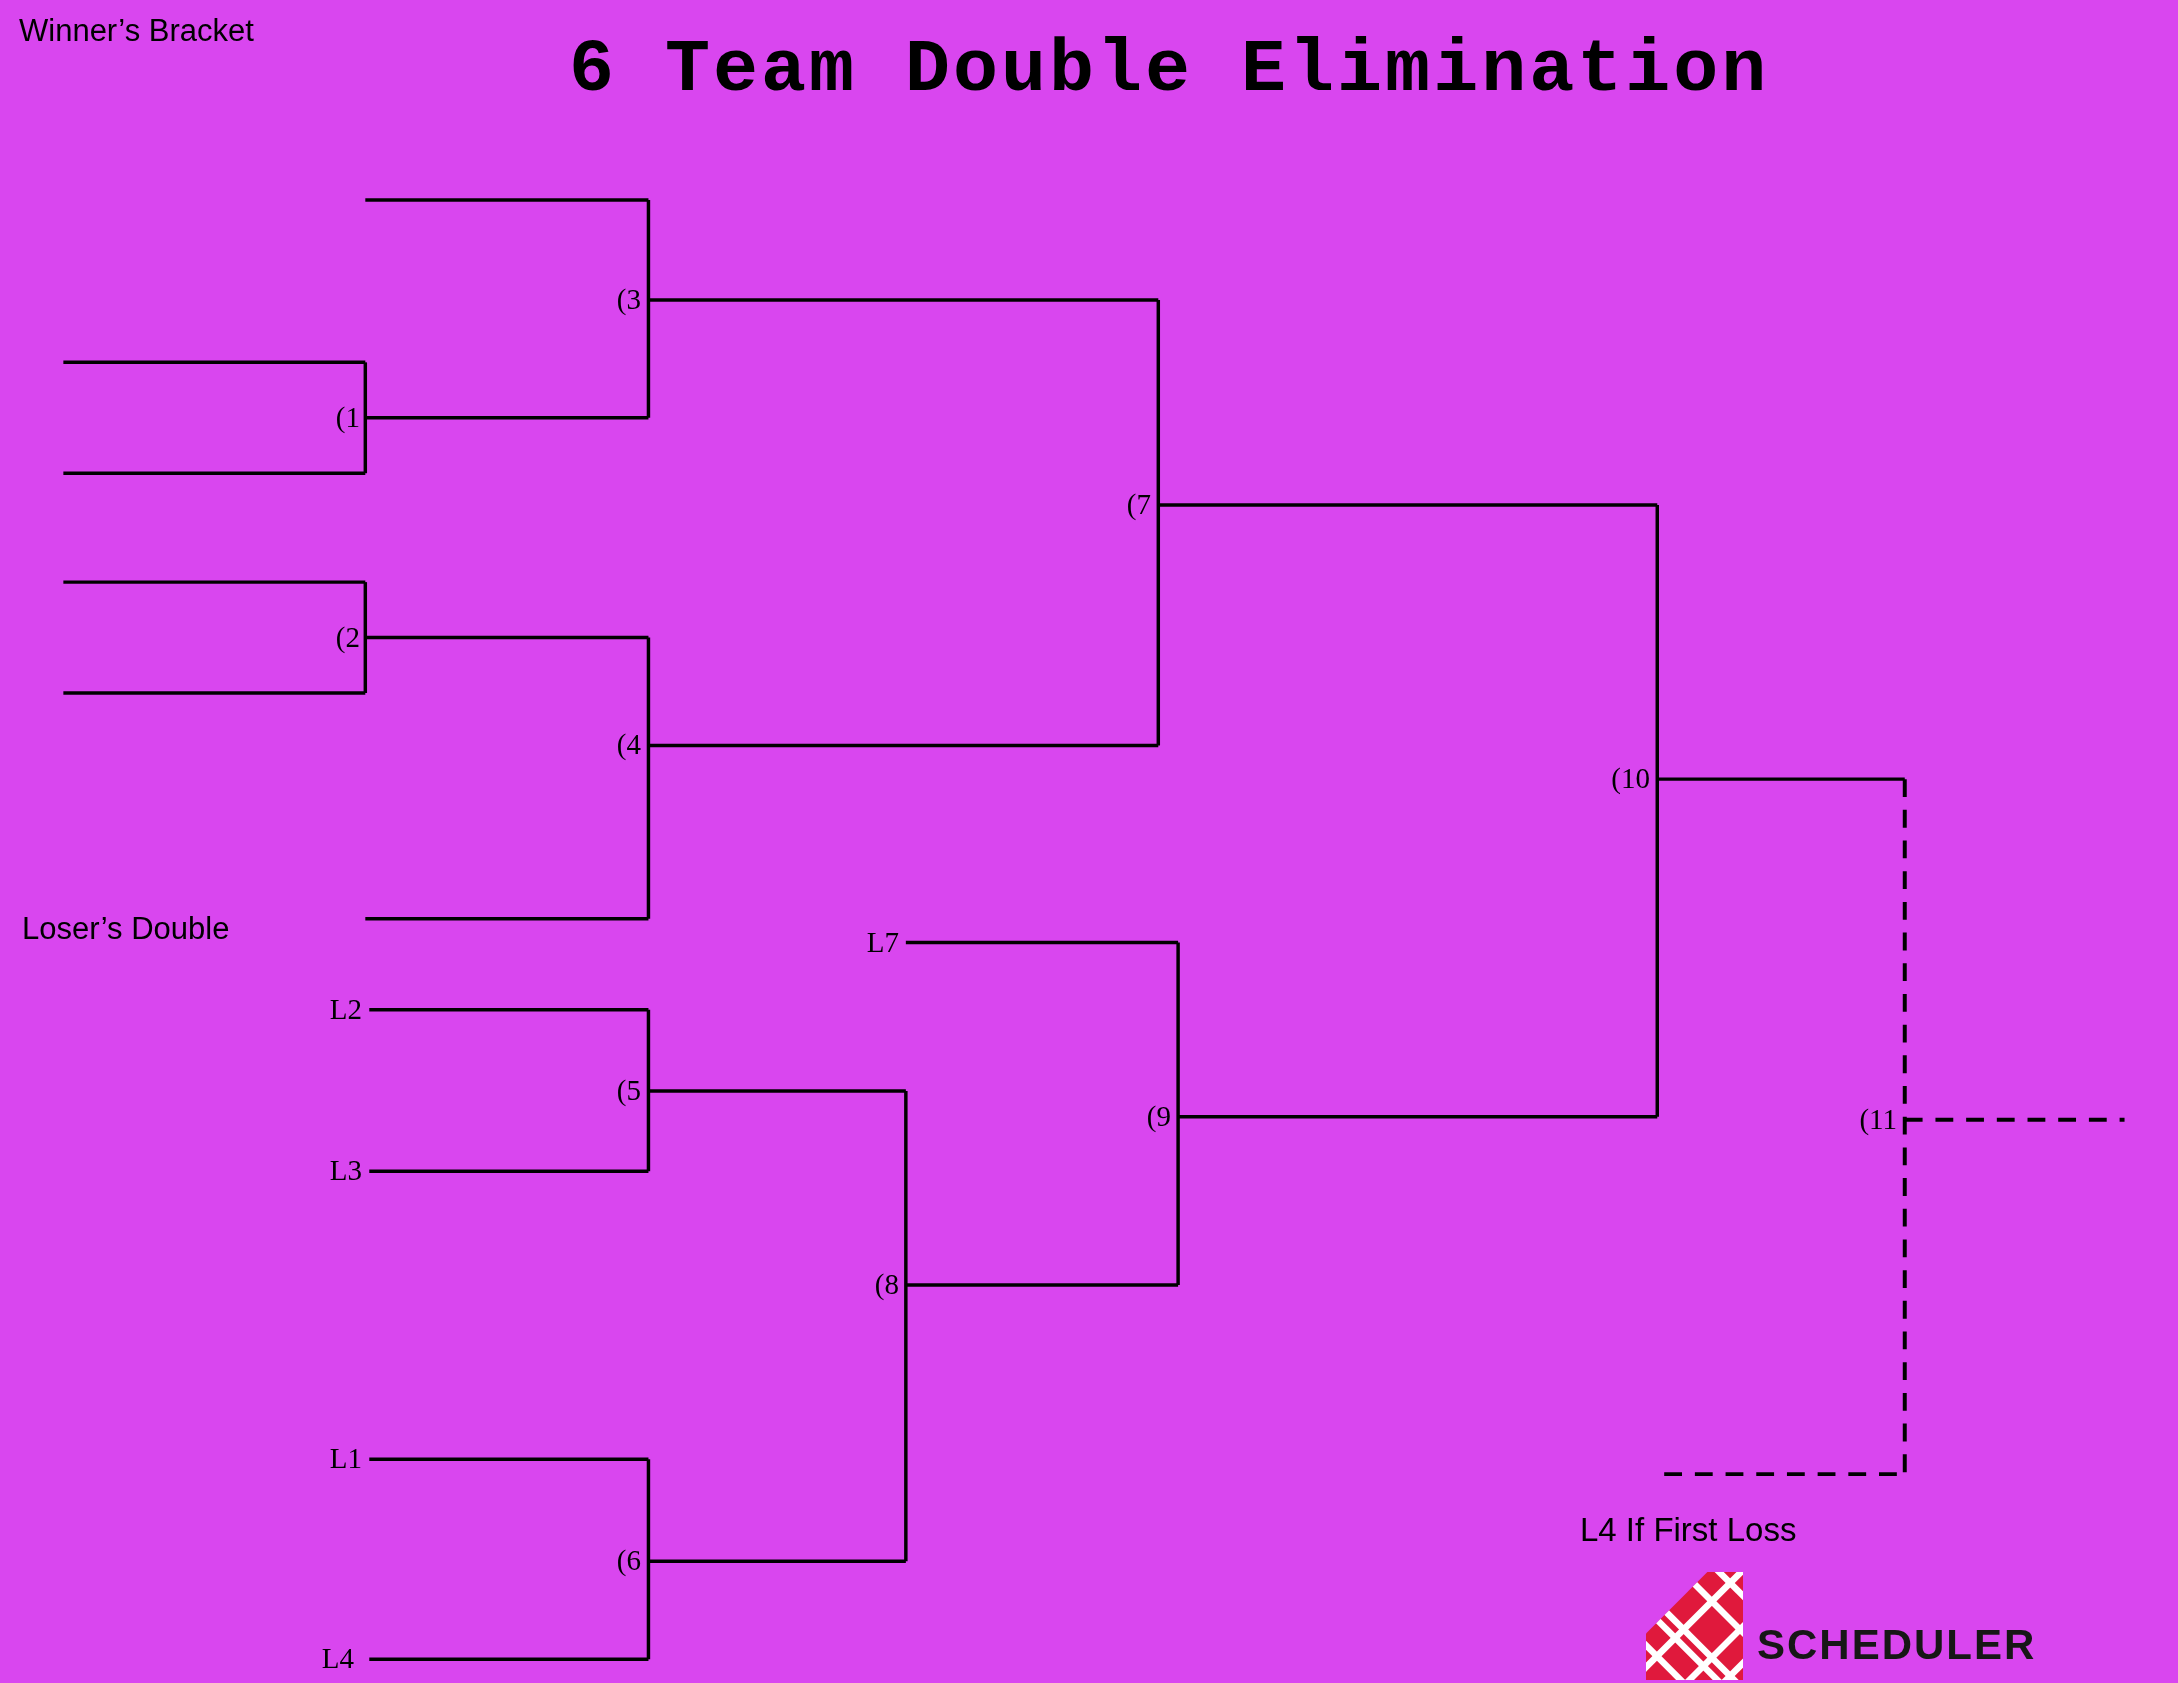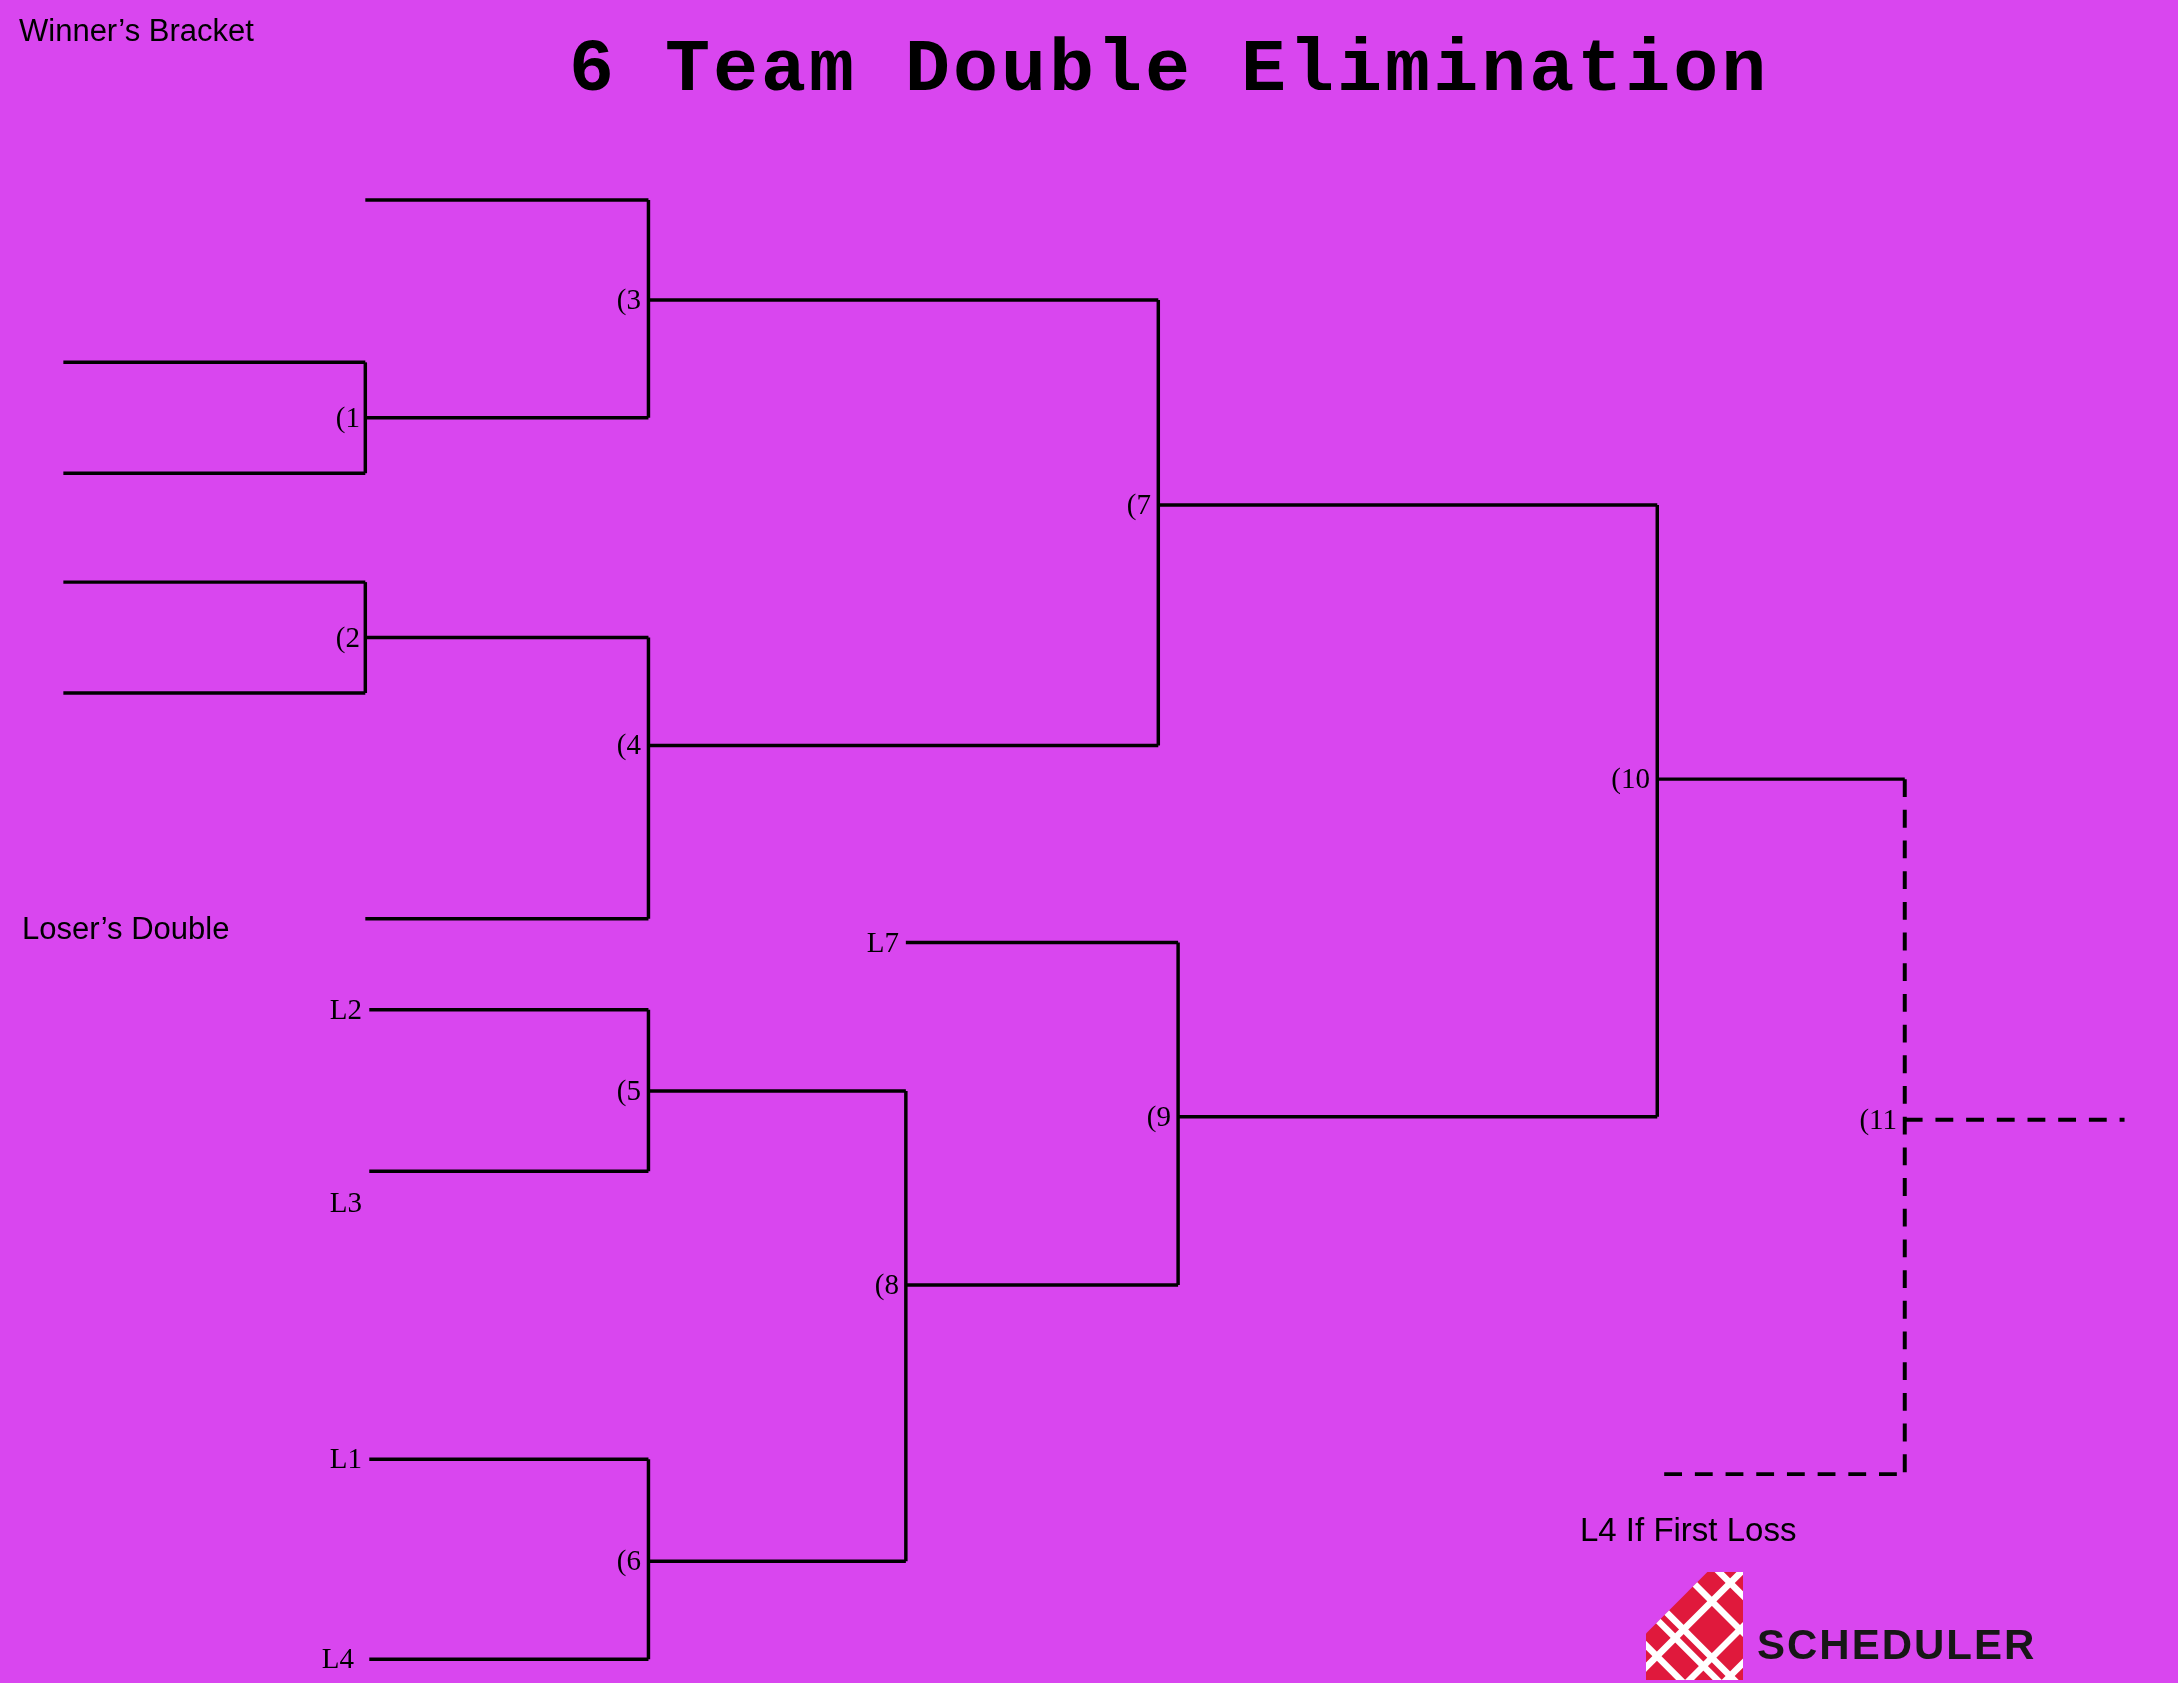--- a/index.html
+++ b/index.html
@@ -112,21 +112,21 @@
       <div class="mlabel" style="left: 483px; top: 300px;">(3</div>
       <div class="mlabel" style="left: 483px; top: 745px;">(4</div>
       <div class="mlabel" style="left: 483px; top: 1091px;">(5</div>
       <div class="mlabel" style="left: 483px; top: 1561px;">(6</div>
       <div class="mlabel" style="left: 993px; top: 505px;">(7</div>
       <div class="mlabel" style="left: 741px; top: 1285px;">(8</div>
       <div class="mlabel" style="left: 1013px; top: 1117px;">(9</div>
       <div class="mlabel" style="left: 1492px; top: 779px;">(10</div>
       <div class="mlabel" style="left: 1739px; top: 1120px;">(11</div>
       <div class="mlabel" style="left: 204px; top: 1010px;">L2</div>
-      <div class="mlabel" style="left: 204px; top: 1171px; margin-top: 32px;">L3</div>
+      <div class="mlabel" style="left: 204px; top: 1171px;">L3</div>
       <div class="mlabel" style="left: 204px; top: 1459px;">L1</div>
       <div class="mlabel" style="left: 196px; top: 1659px;">L4</div>
       <div class="mlabel" style="left: 741px; top: 943px;">L7</div>
     </div>
 
   <div id="l4-note">L4 If First Loss</div>
 
   <div id="logo">
     <svg id="logo-icon" width="97" height="108" viewBox="0 0 98 109" xmlns="http://www.w3.org/2000/svg">
       <defs>

